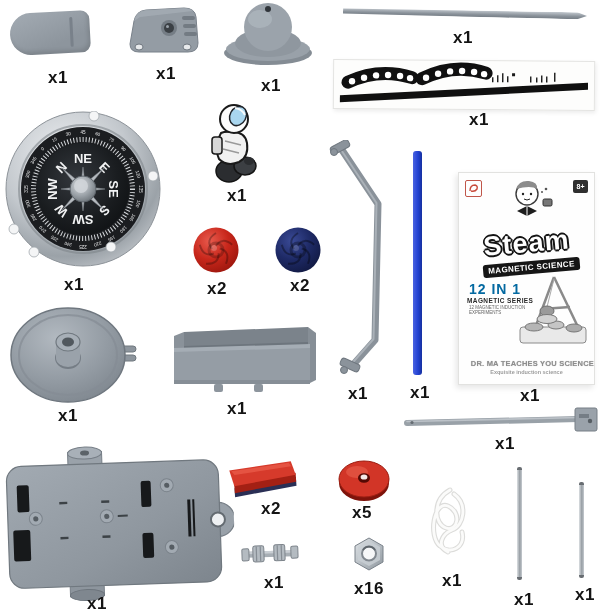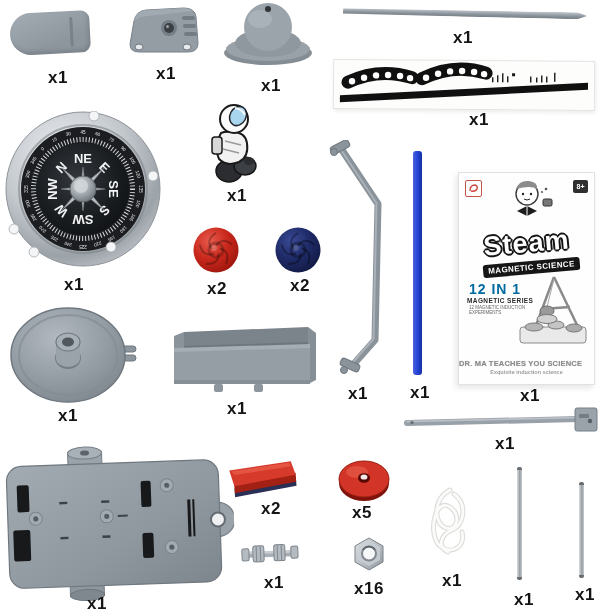--- a/index.html
+++ b/index.html
@@ -27,21 +27,21 @@
   .manual-title{position:absolute;left:0;right:0;text-align:center;font-size:27px;font-weight:800;
          color:#fff;transform:rotate(-5deg);letter-spacing:1px;
          text-shadow:-2px 0 #151515,2px 0 #151515,0 -2px #151515,0 2px #151515,
                      -1px -1px #151515,1px 1px #151515,-1px 1px #151515,1px -1px #151515;}
   .manual-banner{position:absolute;background:#161616;color:#fff;text-align:center;
          font-weight:700;font-size:8px;letter-spacing:.4px;line-height:13px;height:13px;
          border-radius:3px;transform:rotate(-5deg);}
   .m-head{position:absolute;font-weight:800;color:#0369a1;font-size:14px;letter-spacing:1px;}
   .m-sub{position:absolute;font-weight:700;color:#2a2a2a;font-size:6.5px;letter-spacing:.4px;}
   .m-note{position:absolute;font-weight:400;color:#666;font-size:4.5px;width:62px;line-height:5px;}
-  .m-tag{position:absolute;left:0;right:0;text-align:left;font-weight:800;font-size:7.5px;
+  .m-tag{position:absolute;left:0;right:0;text-align:right;font-weight:800;font-size:7.5px;
          color:#8d8d8d;letter-spacing:.2px;text-shadow:0 0 1px #bbb;}
   .m-tag2{position:absolute;left:0;right:0;text-align:center;font-weight:700;font-size:5.5px;color:#9c9c9c;}
   .age-badge{position:absolute;background:#2f2f2f;color:#fff;font-size:7px;font-weight:700;
          width:15px;height:13px;line-height:13px;text-align:center;border-radius:2px;}
   .logo-box{position:absolute;width:15px;height:15px;border:1px solid #c0564a;border-radius:2px;}
   .compass-card{fill:#f2f3f4;font-size:13px;font-weight:700;text-anchor:middle;
          font-family:"Liberation Sans",sans-serif;}
   .compass-deg{fill:#e8e9ea;font-size:4.6px;font-weight:400;text-anchor:middle;
          font-family:"Liberation Sans",sans-serif;}
 </style>

